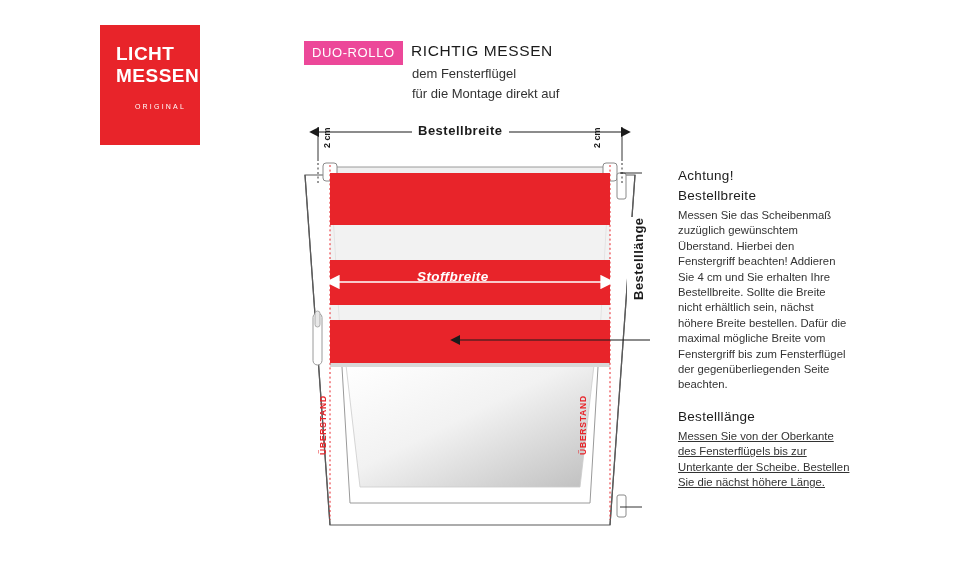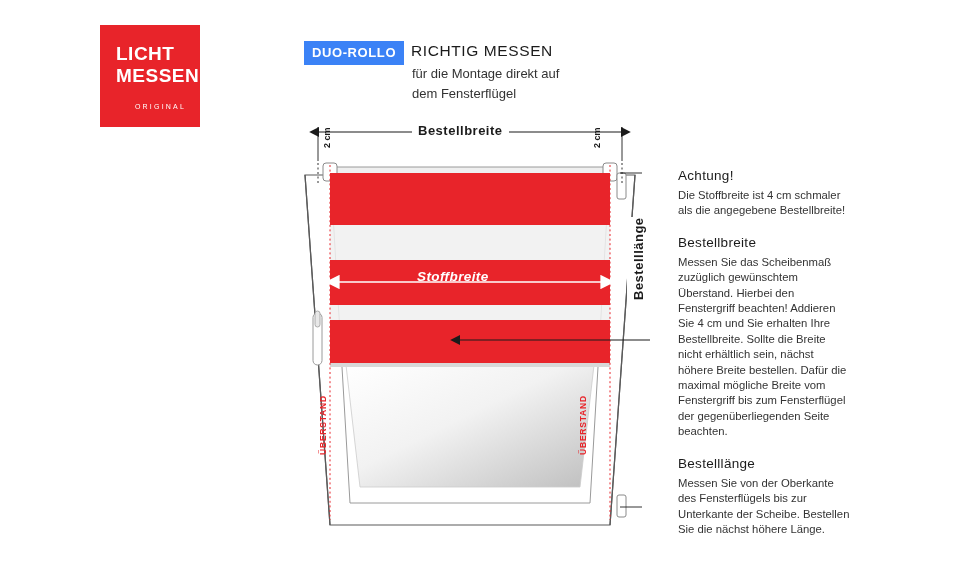--- a/index.html
+++ b/index.html
@@ -19,21 +19,21 @@
     position: absolute;
     inset: 0;
   }
 
   
   .logo {
     position: absolute;
     left: 100px;
     top: 25px;
     width: 100px;
-    height: 102px;
+    height: 120px;
     background: #e8242a;
     color: #ffffff;
     box-sizing: border-box;
     padding: 18px 0 0 16px;
   }
   .logo .line1, .logo .line2 {
     font-size: 19px;
     font-weight: bold;
     letter-spacing: 0.5px;
     line-height: 22px;
@@ -44,24 +44,24 @@
     margin-top: 16px;
     text-align: right;
     padding-right: 14px;
   }
 
   
   .badge {
     position: absolute;
     left: 304px;
     top: 41px;
-    background: #3b82f6;
+    background: #ec4899;
     color: #ffffff;
     font-size: 13px;
-    font-weight: bold;
+    font-weight: normal;
     letter-spacing: 0.6px;
     padding: 4px 8px 5px 8px;
   }
   .head-title {
     position: absolute;
     left: 411px;
     top: 42px;
     font-size: 15.5px;
     font-weight: normal;
     letter-spacing: 0.6px;
@@ -181,38 +181,38 @@
     font-weight: normal;
     letter-spacing: 0.3px;
     color: #1b1b1b;
   }
   .notes p {
     margin: 0 0 16px 0;
     font-size: 11.3px;
     line-height: 15.4px;
     color: #333333;
   }
-  .notes .blk:last-child p { margin-bottom: 2px; }
+  .notes .blk:last-child p { margin-bottom: 2px; text-decoration: underline; }
 </style>
 </head>
 <body>
 
 <div class="page">
 
   <div class="logo">
     <div class="line1">LICHT</div>
     <div class="line2">MESSEN</div>
     <div class="line3">ORIGINAL</div>
   </div>
 
   <div class="badge">DUO-ROLLO</div>
   <div class="head-title">RICHTIG MESSEN</div>
   <div class="head-sub">
+    <div>dem Fensterflügel</div>
     <div>für die Montage direkt auf</div>
-    <div>dem Fensterflügel</div>
   </div>
 
   <div class="diagram">
     <svg width="360" height="430" viewBox="0 0 360 430" xmlns="http://www.w3.org/2000/svg">
       <defs>
         <marker id="arrL" markerWidth="9" markerHeight="9" refX="8" refY="4.5" orient="auto">
           <path d="M9,0 L0,4.5 L9,9 z" fill="#1b1b1b"></path>
         </marker>
         <marker id="arrR" markerWidth="9" markerHeight="9" refX="1" refY="4.5" orient="auto">
           <path d="M0,0 L9,4.5 L0,9 z" fill="#1b1b1b"></path>
@@ -285,21 +285,20 @@
   <div class="lbl-bestelllaenge">Bestelllänge</div>
   <div class="lbl-stoffbreite">Stoffbreite</div>
   <div class="lbl-2cm-left">2 cm</div>
   <div class="lbl-2cm-right">2 cm</div>
   <div class="lbl-ueber-left">ÜBERSTAND</div>
   <div class="lbl-ueber-right">ÜBERSTAND</div>
 
   <div class="notes">
     <div class="blk">
       <h3>Achtung!</h3>
-      <p>Die Stoffbreite ist 4 cm schmaler als die angegebene Bestellbreite!</p>
     </div>
     <div class="blk">
       <h3>Bestellbreite</h3>
       <p>Messen Sie das Scheibenmaß zuzüglich gewünschtem Überstand. Hierbei den Fenstergriff beachten! Addieren Sie 4 cm und Sie erhalten Ihre Bestellbreite. Sollte die Breite nicht erhältlich sein, nächst höhere Breite bestellen. Dafür die maximal mögliche Breite vom Fenstergriff bis zum Fensterflügel der gegenüberliegenden Seite beachten.</p>
     </div>
     <div class="blk">
       <h3>Bestelllänge</h3>
       <p>Messen Sie von der Oberkante des Fensterflügels bis zur Unterkante der Scheibe. Bestellen Sie die nächst höhere Länge.</p>
     </div>
   </div>

